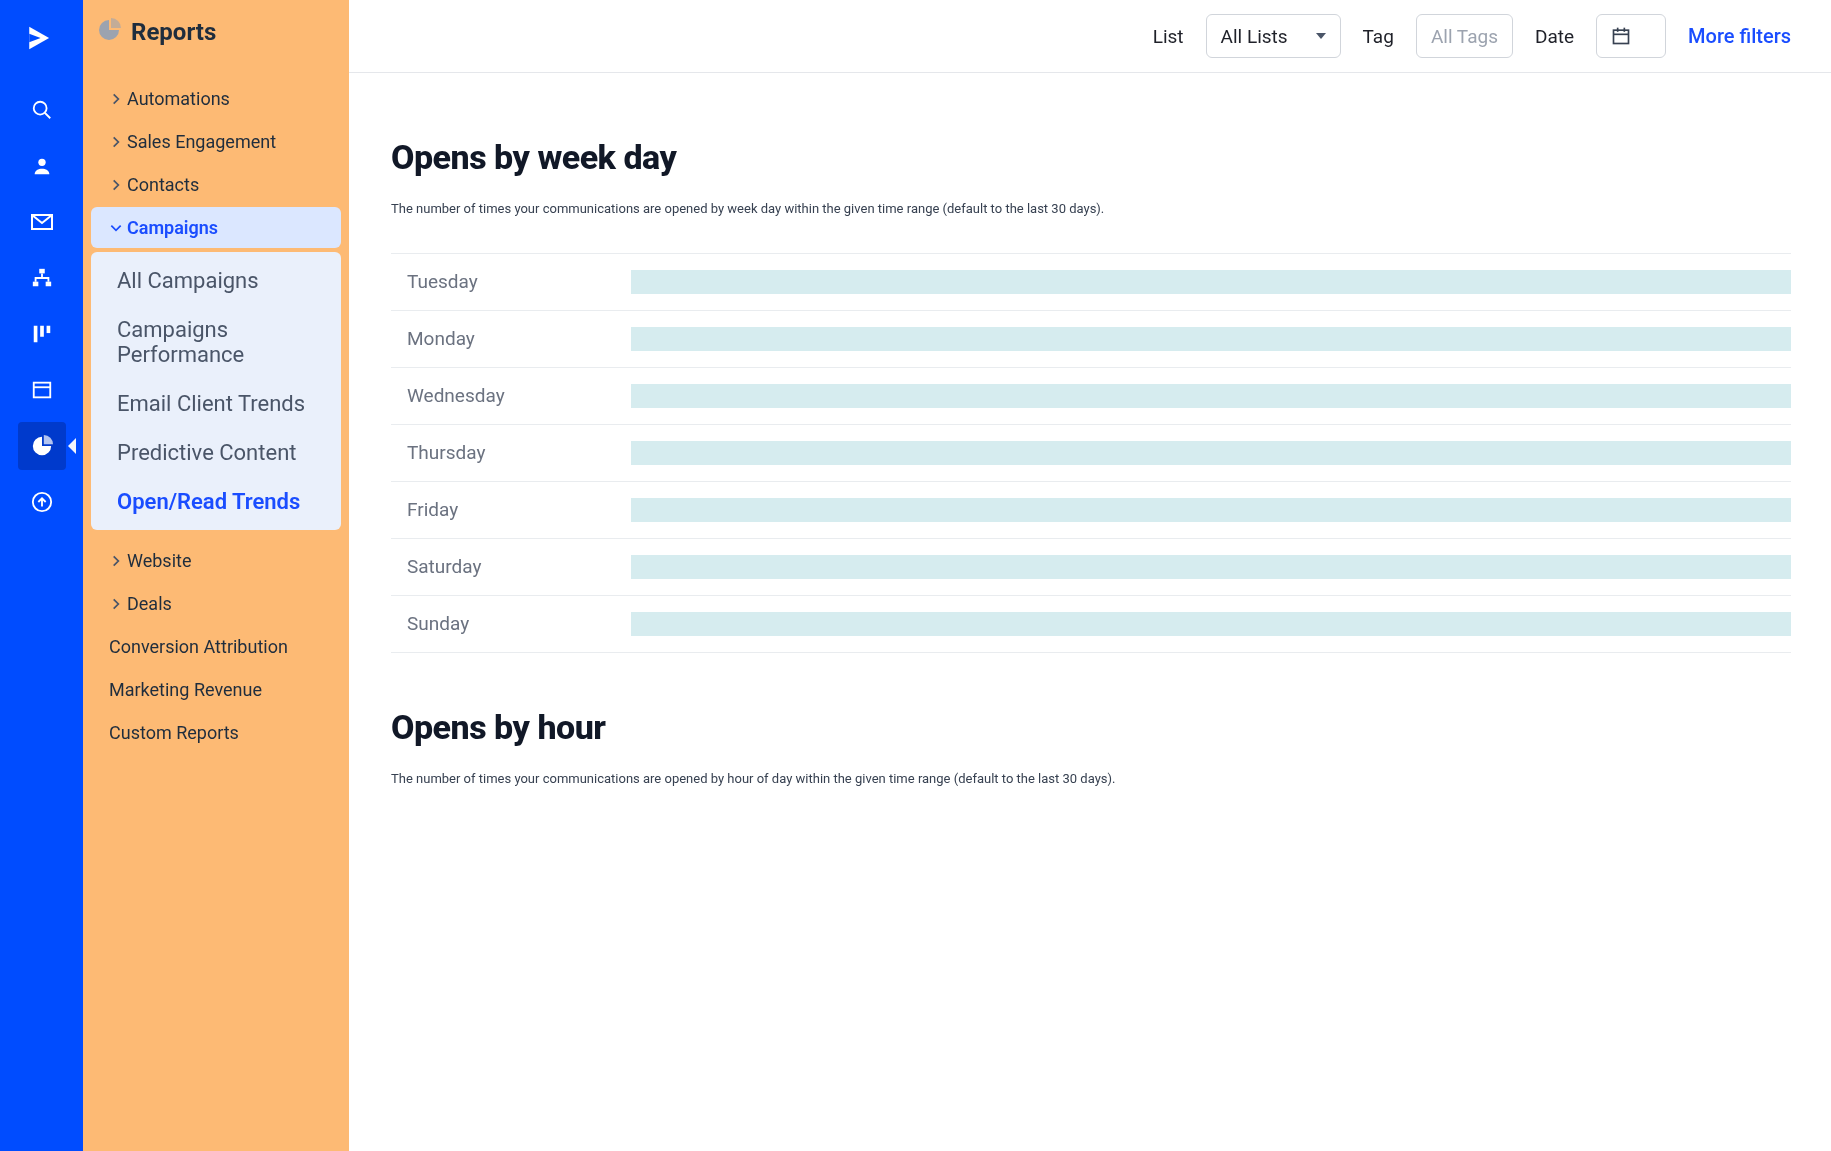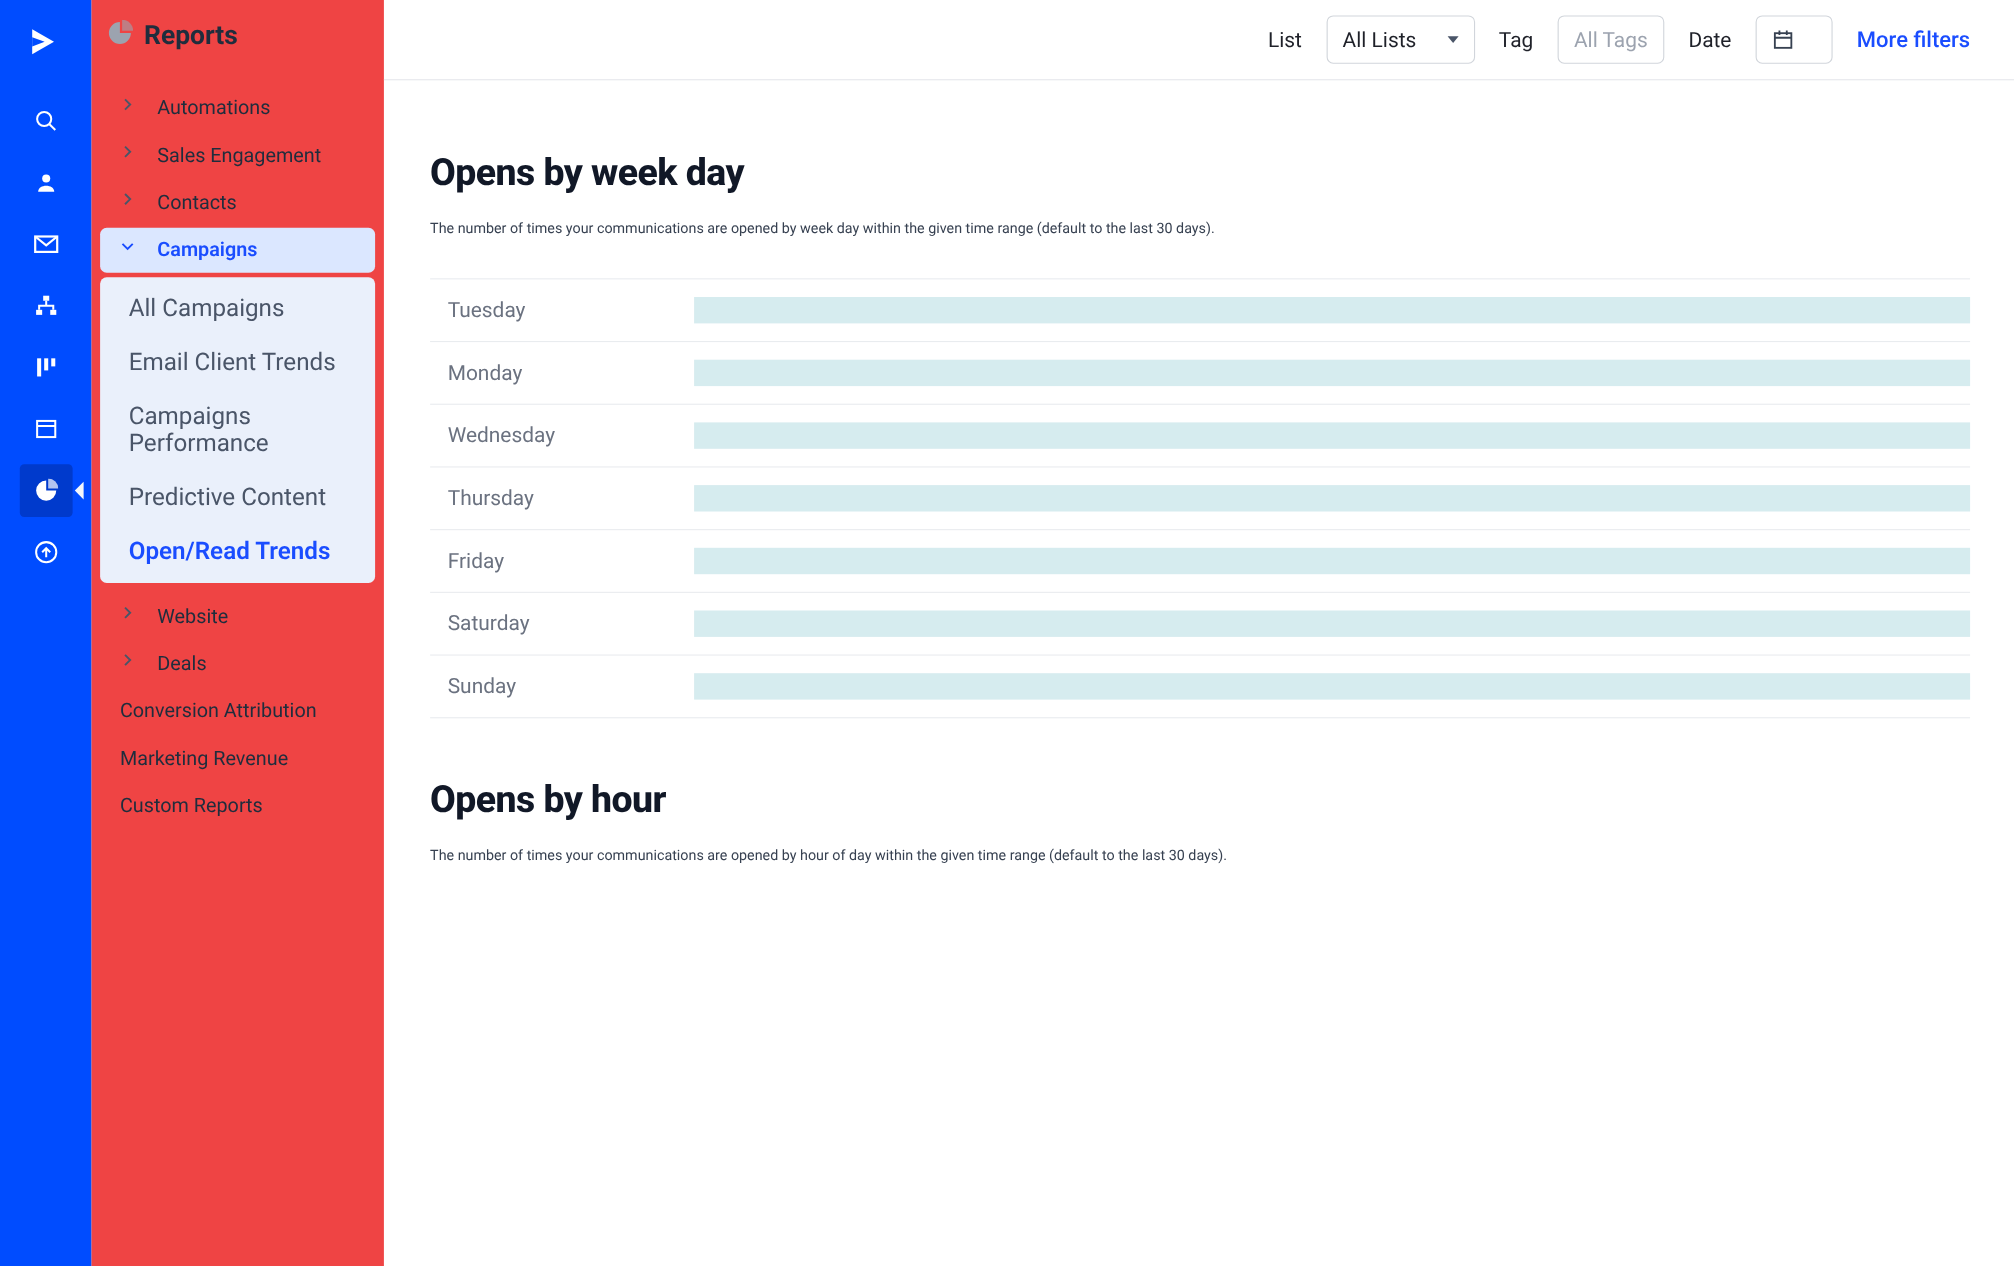--- a/index.html
+++ b/index.html
@@ -51,38 +51,38 @@
     width:0;height:0;
     border-top:8px solid transparent;
     border-bottom:8px solid transparent;
     border-right:8px solid #f3f6fb;
   }
   .rail svg { fill: #fff; }
 
   
   .sidebar {
     width: 266px;
-    background:#ef4444;
+    background:#fdba74;
     flex-shrink:0;
     padding-top:18px;
   }
   .sidebar-header{
     display:flex;align-items:center;
     padding:0 14px 30px 14px;
     gap:10px;
   }
   .sidebar-header .icon{color:#9ca3af;}
   .sidebar-title{
     font-size:24px;
     font-weight:700;
     color:#1f2d3d;
   }
   .side-group{
-    display:flex;align-items:flex-start;
-    gap:20px;
+    display:flex;align-items:center;
+    gap:4px;
     padding:10px 14px 10px 18px;
     font-size:18px;
     color:#1f2d3d;
     cursor:pointer;
     border-radius:6px;
     margin:2px 8px;
   }
   .side-group.expanded{
     background:#dbe7ff;
     color:#1a4dff;
@@ -290,22 +290,22 @@
   </div>
 
   <div class="side-group expanded">
     <svg class="chev" viewBox="0 0 24 24">
         <path d="M4 8l8 8 8-8" stroke="#1a4dff" stroke-width="3" fill="none"></path>
       </svg>
     <span>Campaigns</span>
   </div>
   <div class="sub-block">
     <div class="side-sub"><span>All Campaigns</span></div>
+    <div class="side-sub"><span>Campaigns Performance</span></div>
     <div class="side-sub"><span>Email Client Trends</span></div>
-    <div class="side-sub"><span>Campaigns Performance</span></div>
     <div class="side-sub"><span>Predictive Content</span></div>
     <div class="side-sub active"><span>Open/Read Trends</span></div>
   </div>
 
   <div class="side-group">
     <svg class="chev" viewBox="0 0 24 24">
         <path d="M8 4l8 8-8 8" stroke="#4a5568" stroke-width="3" fill="none"></path>
       </svg>
     <span>Website</span>
   </div>

